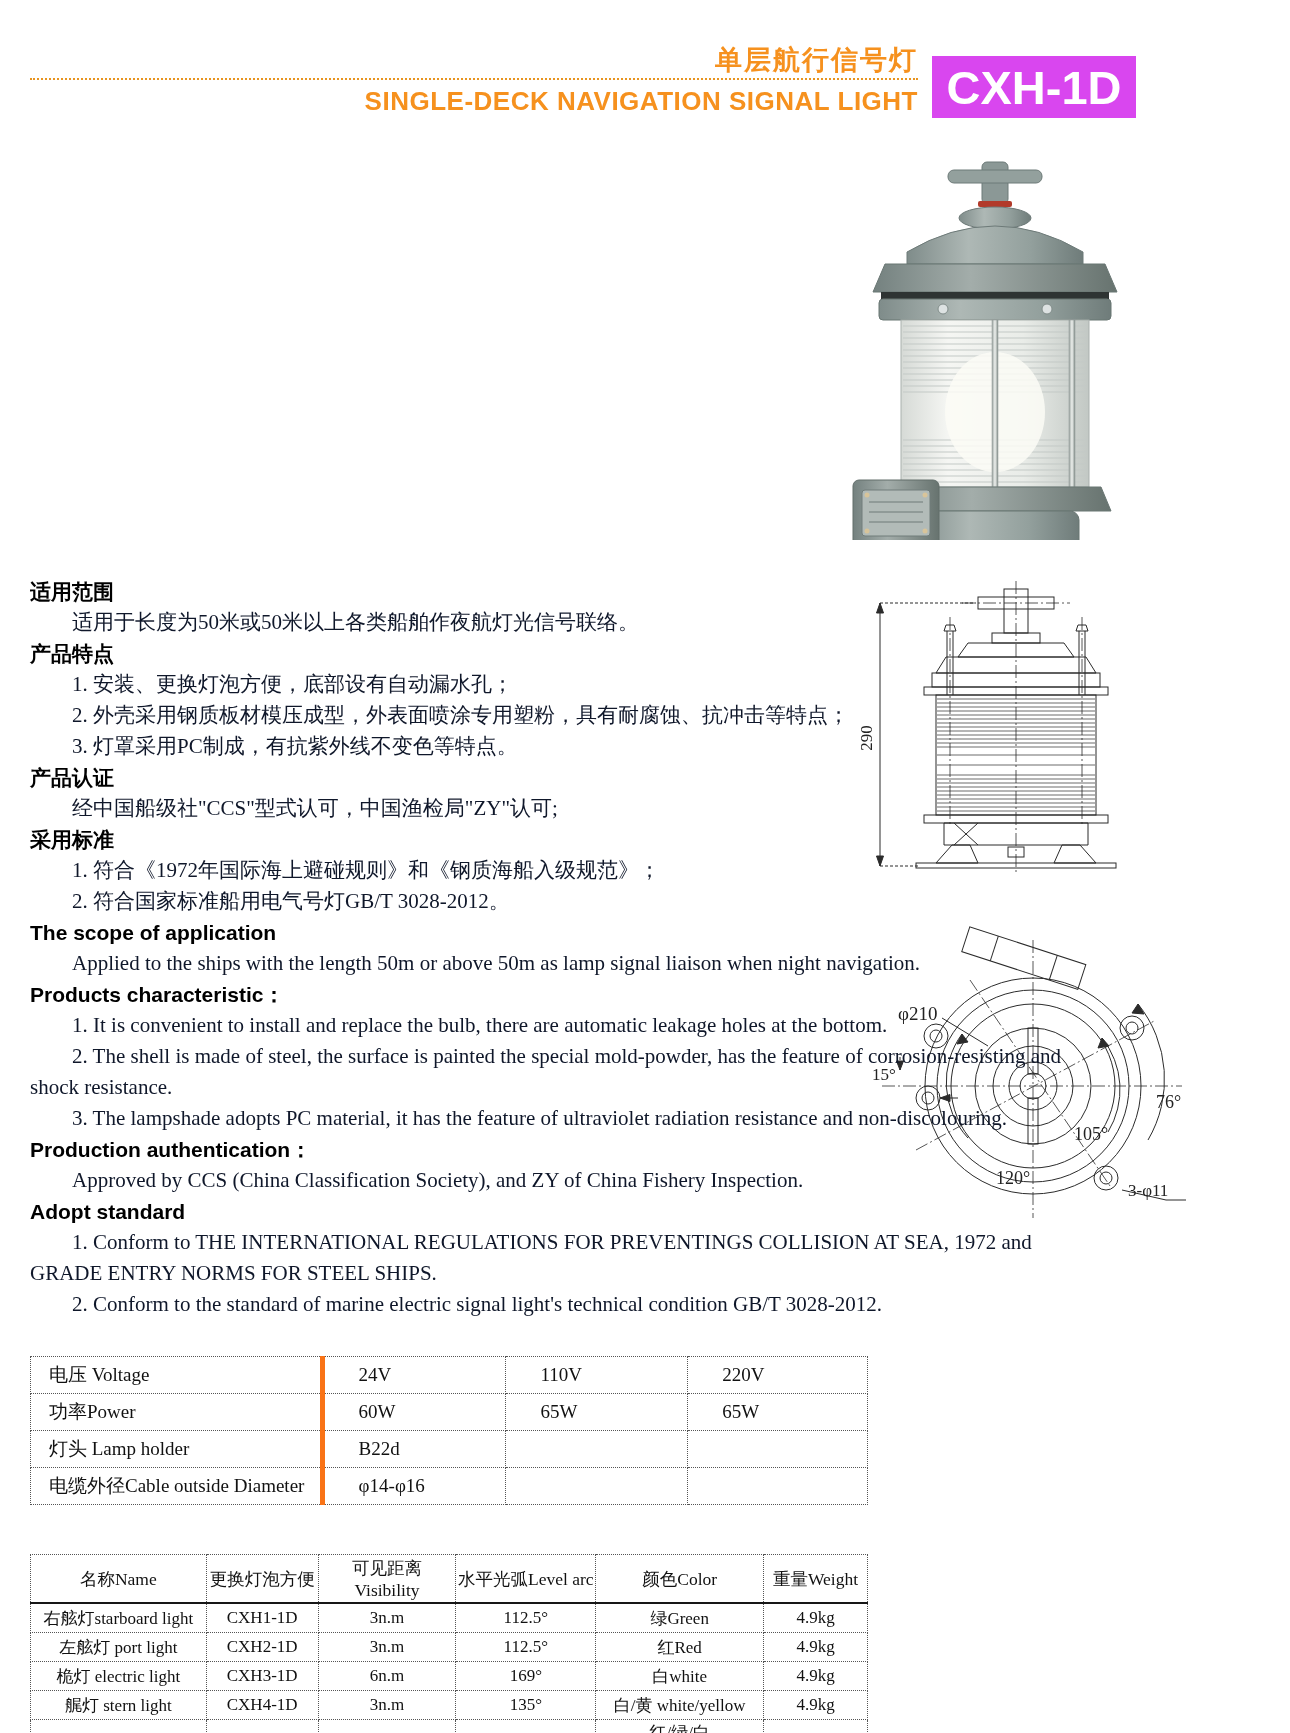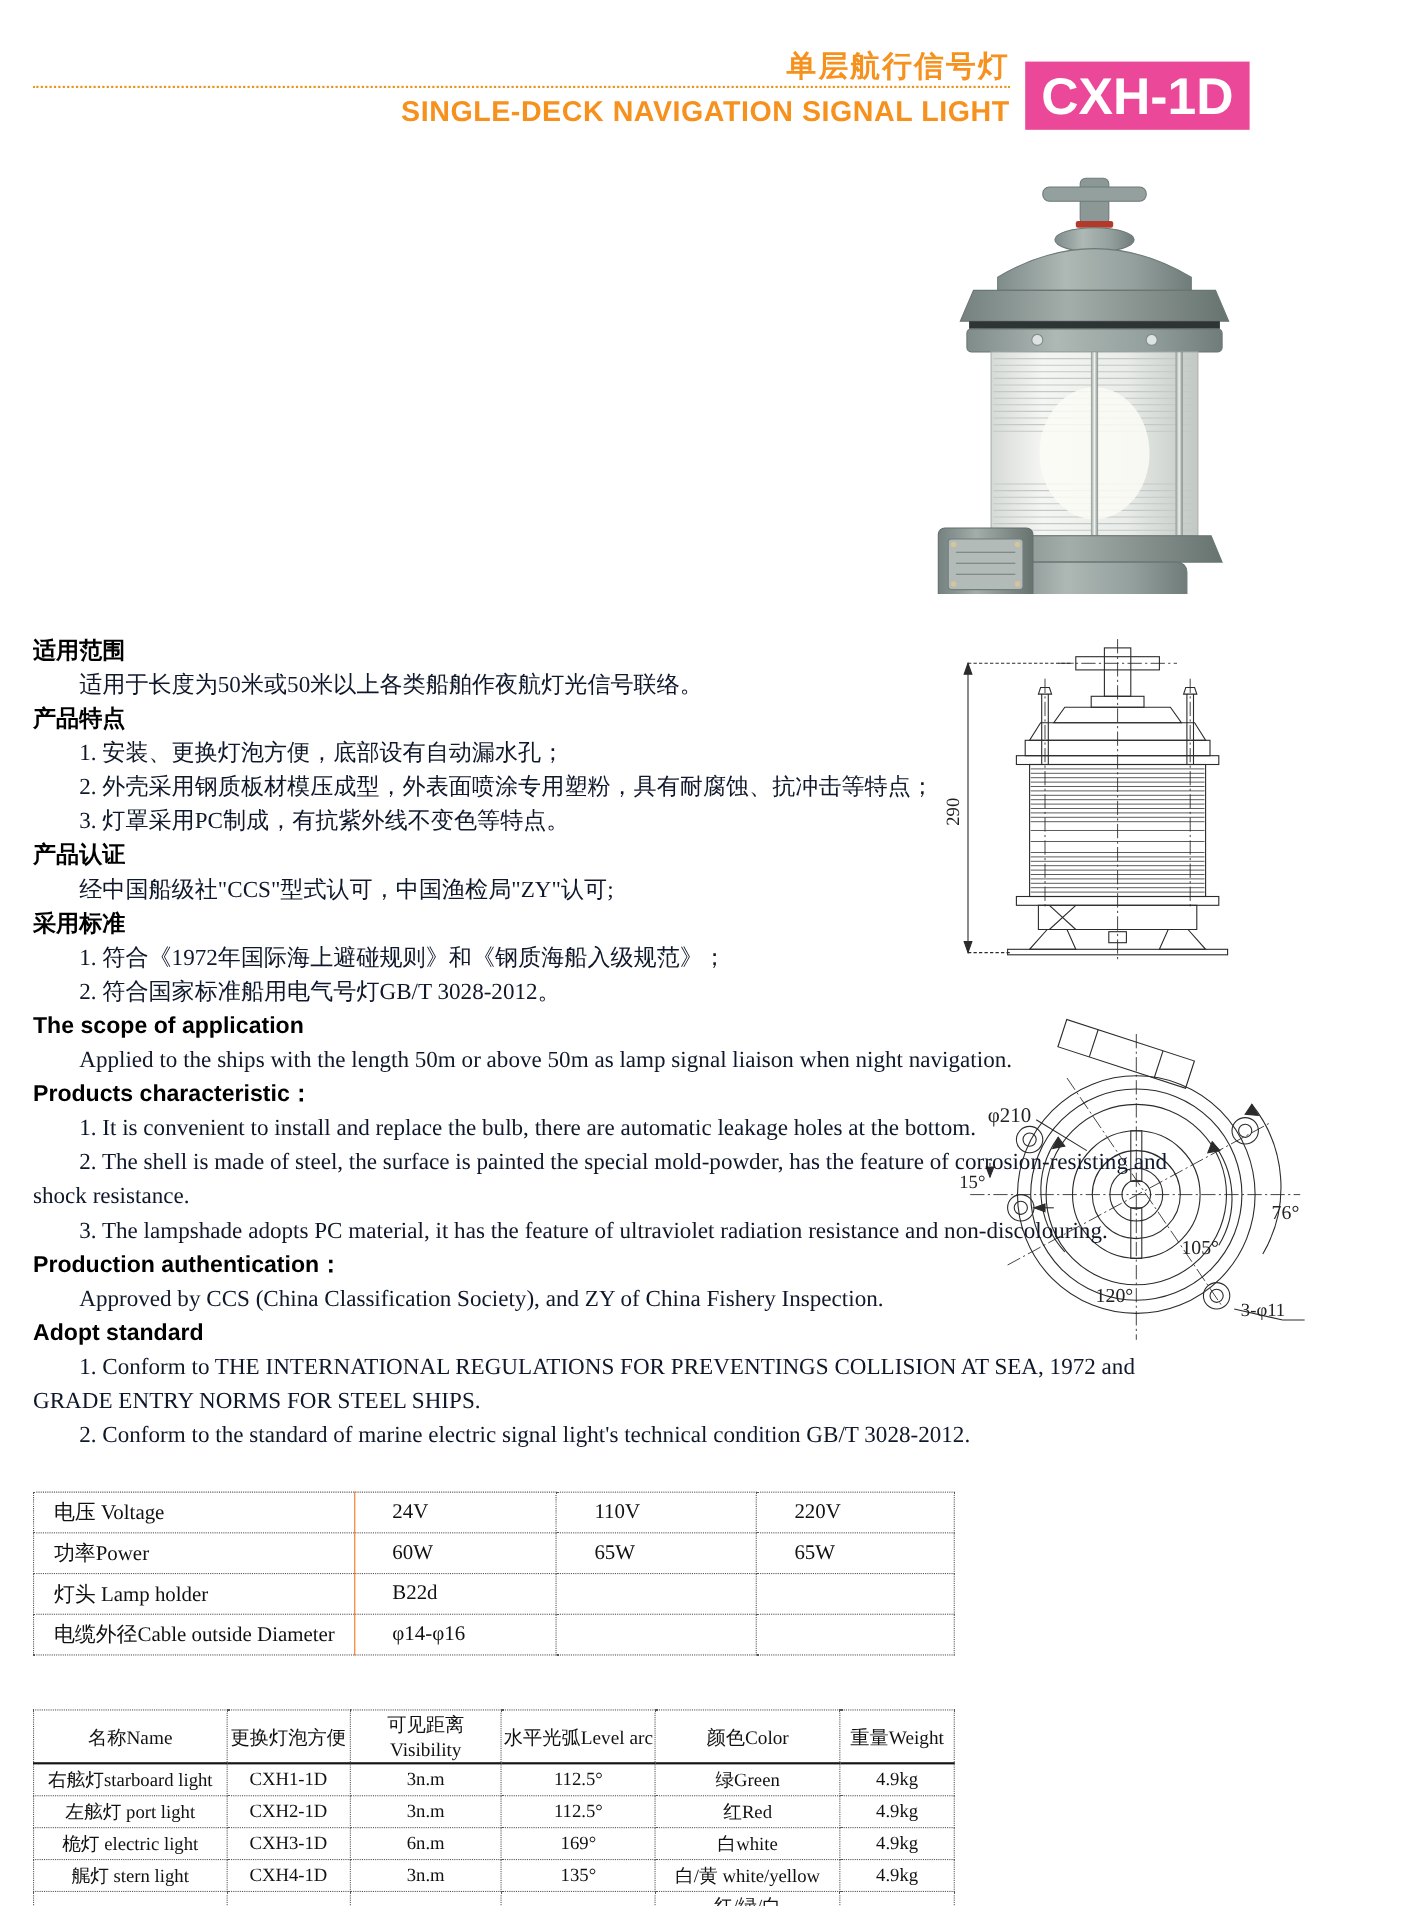--- a/index.html
+++ b/index.html
@@ -8,36 +8,36 @@
 
   
   .hdr-cn{position:absolute;top:42px;left:30px;width:888px;text-align:right;
           font-family:"Liberation Sans",sans-serif;font-weight:bold;font-size:27px;
           color:#F6911E;letter-spacing:2px;}
   .hdr-dots{position:absolute;top:78px;left:30px;width:888px;height:0;
             border-top:2px dotted #E8941F;}
   .hdr-en{position:absolute;top:86px;left:30px;width:888px;text-align:right;
           font-family:"Liberation Sans",sans-serif;font-weight:bold;font-size:26px;
           color:#F6911E;letter-spacing:0.5px;}
-  .badge{position:absolute;top:56px;left:932px;width:204px;height:62px;background:#ec4899;
+  .badge{position:absolute;top:56px;left:932px;width:204px;height:62px;background:#d946ef;
          color:#fff;display:flex;align-items:center;justify-content:center;
          font-family:"Liberation Sans",sans-serif;font-weight:bold;font-size:47px;
          transform:none;letter-spacing:0px;}
 
   
   .content{position:absolute;left:30px;top:576px;width:1054px;}
   .sec-h{margin:0;font-family:"Liberation Sans",sans-serif;font-weight:bold;
          font-size:21px;line-height:31px;color:#000000;}
   .sec-p{margin:0;font-size:21px;line-height:31px;text-indent:2em;color:#0f172a;}
 
   
   .spec-table{position:absolute;left:30px;top:1356px;width:838px;border-collapse:collapse;
               font-size:19px;color:#111;}
   .spec-table td{border:1px dotted #555;height:36px;padding:0 4px 0 18px;}
-  .spec-table td.lbl{border-right:1px solid #f97316;}
+  .spec-table td.lbl{border-right:5px solid #f97316;}
   .spec-table td.val{padding-left:34px;}
 
   
   .model-table{position:absolute;left:30px;top:1554px;width:838px;border-collapse:collapse;
                font-size:17px;color:#111;text-align:center;}
   .model-table th{border:1px dotted #555;border-bottom:2px solid #161616;height:30px;
                   font-weight:normal;font-size:17.5px;}
   .model-table td{border:1px dotted #555;height:26px;}
 
   

